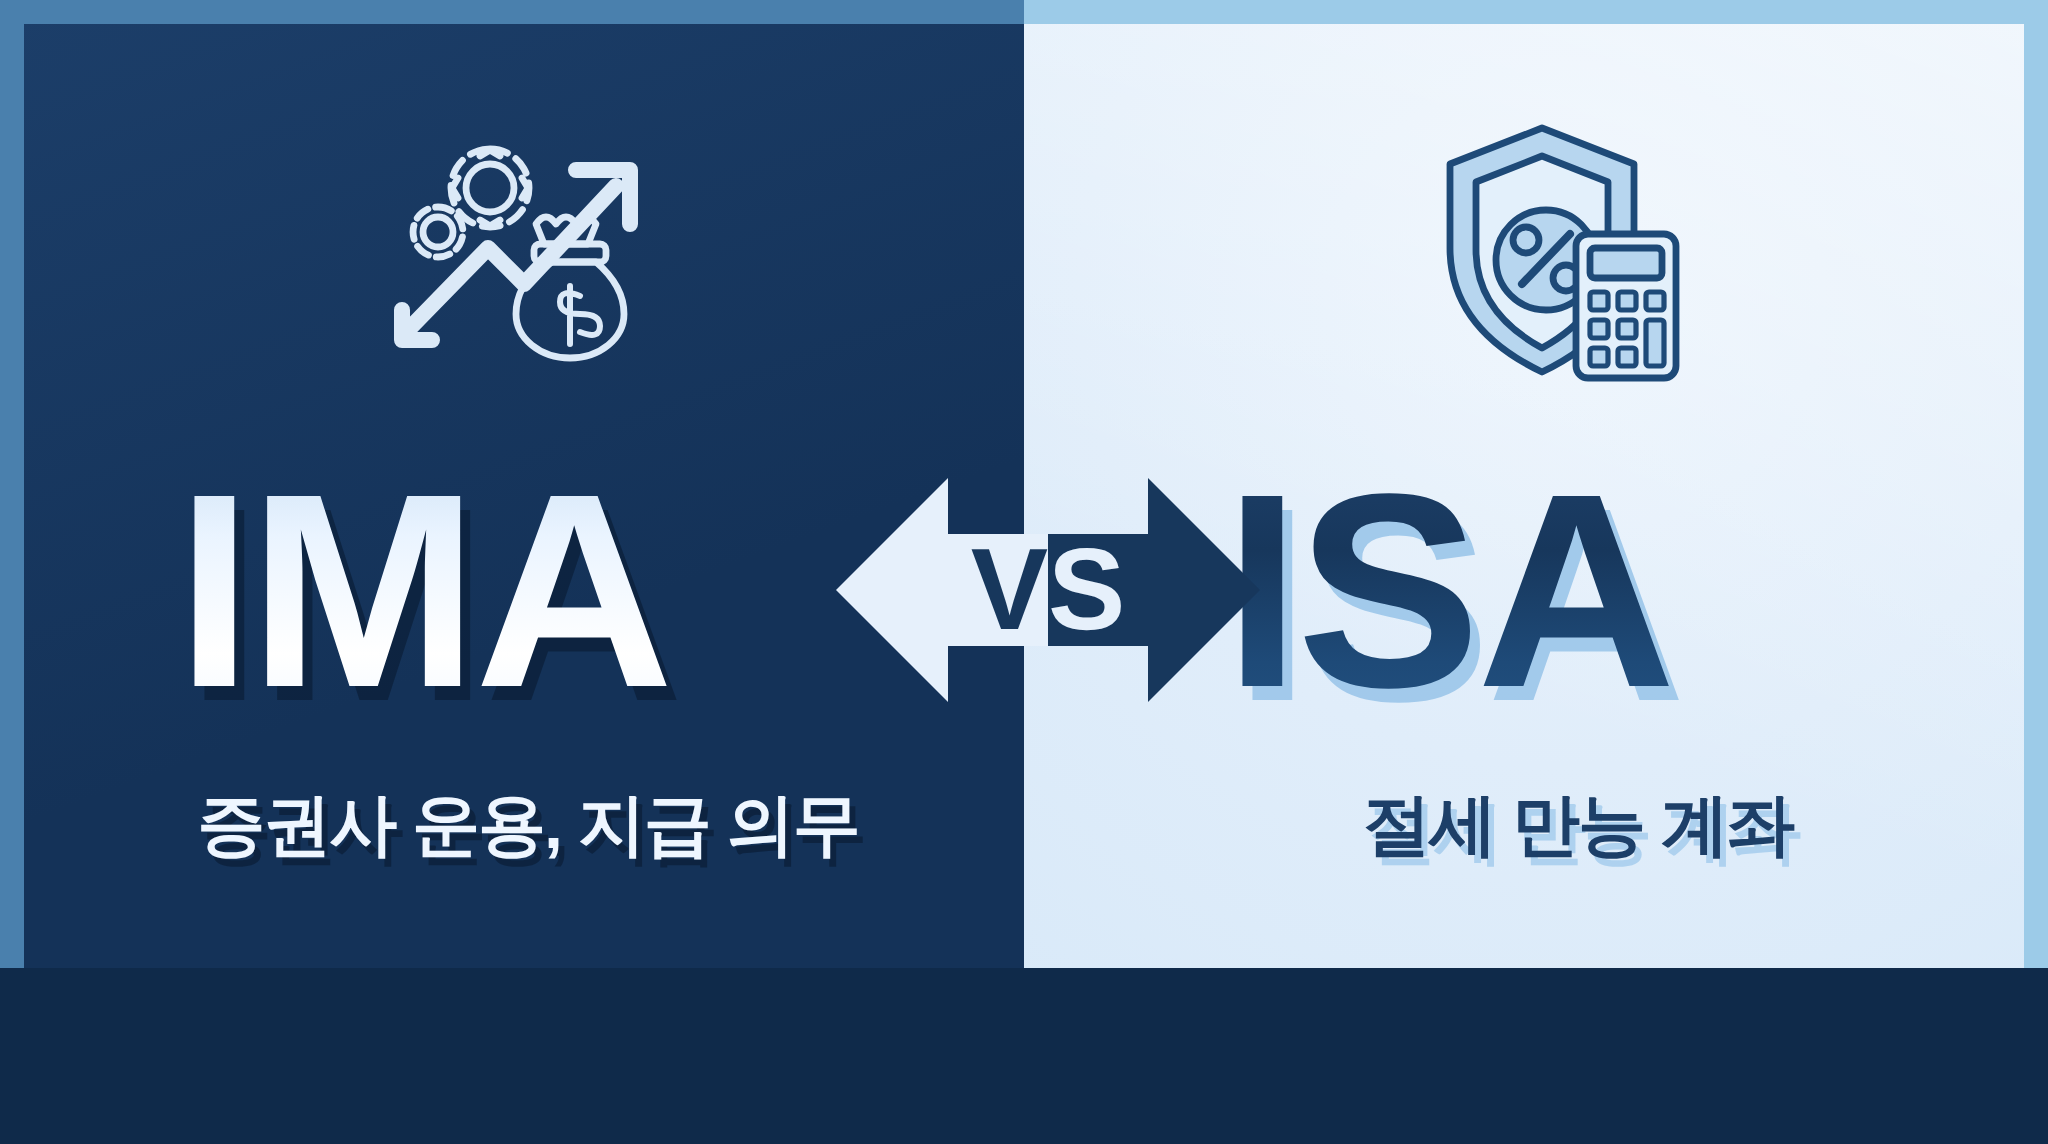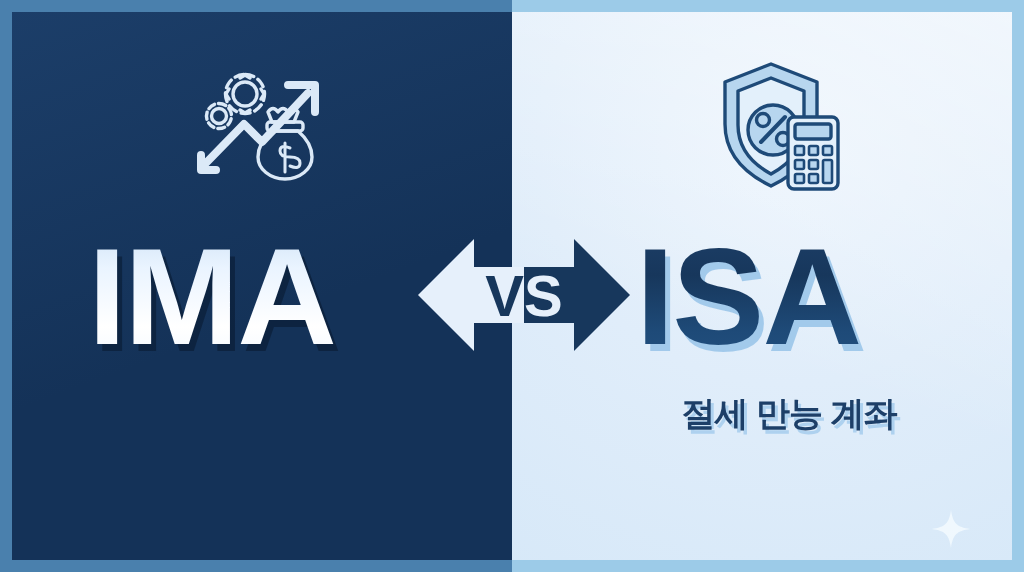--- a/index.html
+++ b/index.html
@@ -5,21 +5,21 @@
 <style>
   * { margin:0; padding:0; box-sizing:border-box; }
   html, body {
     width:1024px; height:572px;
     font-family:"Liberation Sans", "DejaVu Sans", sans-serif;
     overflow:hidden; background:#0f2a4a;
   }
 
   
   #thumb {
-    position:relative; width:1024px; height:572px; overflow:hidden;
+    position:relative; width:1024px; height:484px; overflow:hidden;
   }
   .frame-half { position:absolute; top:0; height:572px; }
   .frame-left  { left:0;   width:512px; background:#4a80ad; }
   .frame-right { left:512px; width:512px; background:#9ccbe8; }
 
   
   #stage {
     position:absolute; left:12px; top:12px;
     width:1000px; height:548px; overflow:hidden;
   }
@@ -59,21 +59,21 @@
     font-size:138px; font-weight:bold; line-height:140px;
     letter-spacing:-2px; white-space:nowrap;
   }
   .word-left {
     left:76px;
     background:linear-gradient(180deg,#cfe3f6 0%,#eaf4ff 30%,#ffffff 72%,#f2f8ff 100%);
     -webkit-background-clip:text; background-clip:text; color:transparent;
     filter:drop-shadow(5px 7px 0 rgba(8,24,46,.55));
   }
   .word-right {
-    left:624px;
+    left:600px;
     background:linear-gradient(180deg,#1d3f68 0%,#17375c 35%,#1e4a78 75%,#22507f 100%);
     -webkit-background-clip:text; background-clip:text; color:transparent;
     filter:drop-shadow(5px 7px 0 rgba(158,199,234,.95));
   }
 
   
   #vs { position:absolute; left:406px; top:222px; width:212px; height:122px; }
   #vs svg { display:block; width:212px; height:122px; }
 
   
@@ -199,20 +199,21 @@
 
         <g clip-path="url(#clip-r)">
             <use href="#dblarrow" fill="#17375c"></use>
           </g>
 
         <text x="106" y="61" text-anchor="middle" dominant-baseline="central" font-family="Liberation Sans, sans-serif" font-size="58" font-weight="bold" fill="#17375c" clip-path="url(#clip-l)">VS</text>
         <text x="106" y="61" text-anchor="middle" dominant-baseline="central" font-family="Liberation Sans, sans-serif" font-size="58" font-weight="bold" fill="#e6f0fb" clip-path="url(#clip-r)">VS</text>
       </svg>
     </div>
 
+    <div class="sub sub-left">증권사 운용, 지급 의무</div>
     <div class="sub sub-right">절세 만능 계좌</div>
 
 
     <div id="sparkle">
       <svg viewBox="0 0 40 40">
         <path d="M20 0 C22 14 26 18 40 20 C26 22 22 26 20 40 C18 26 14 22 0 20 C14 18 18 14 20 0Z" fill="#f4fbff"></path>
       </svg>
     </div>
 
   </div>

